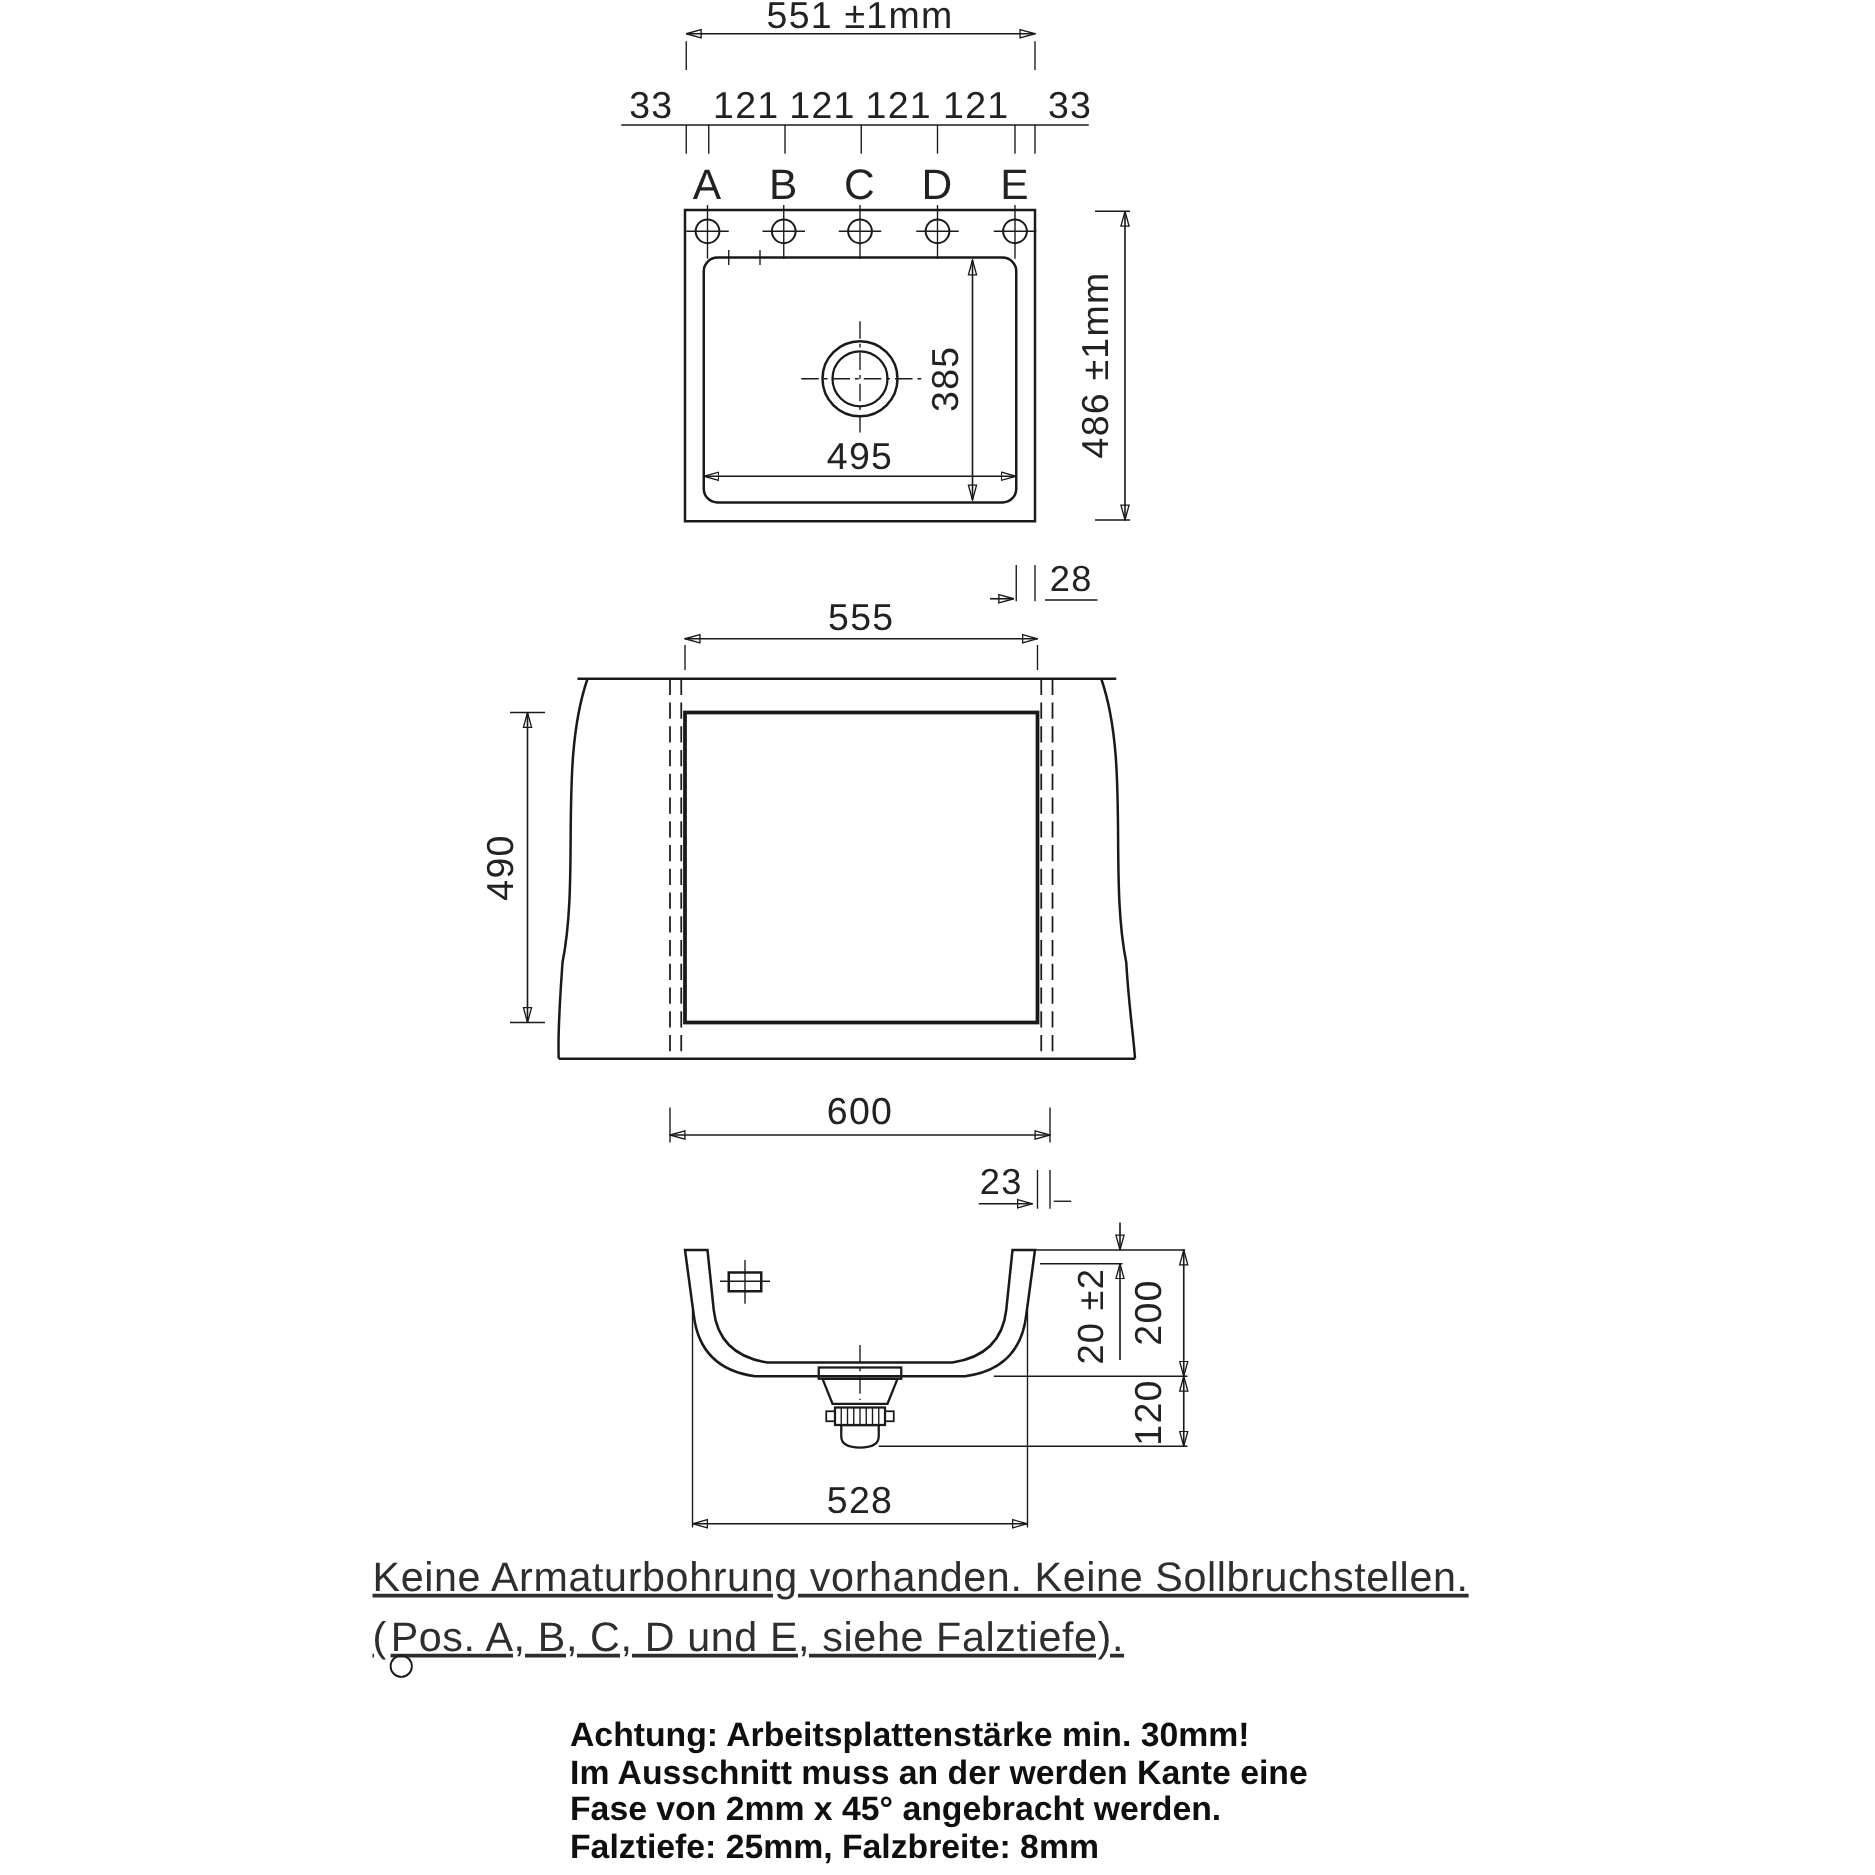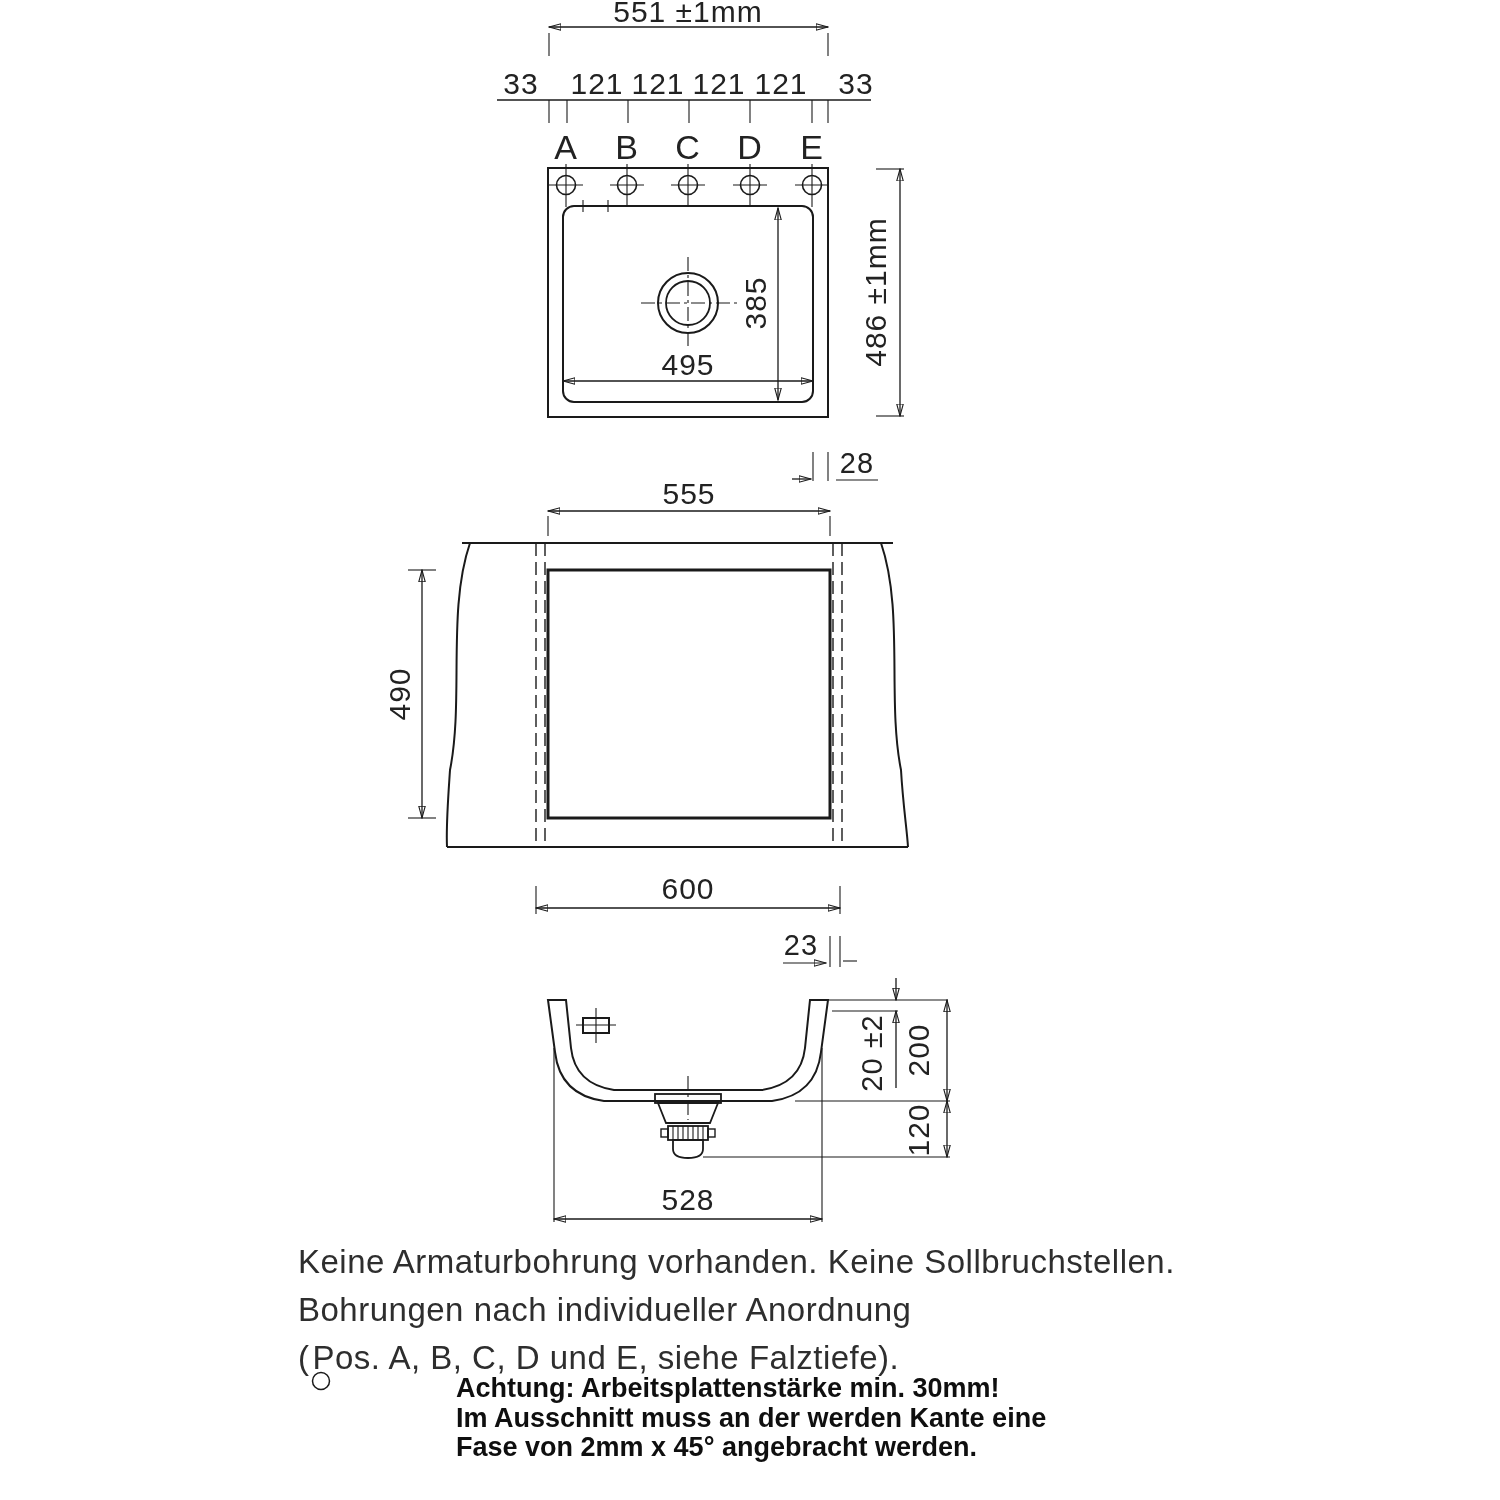--- a/index.html
+++ b/index.html
@@ -12,21 +12,21 @@
   .dimline{stroke-width:1.3;}
   .ext{stroke-width:1.1;}
   .cl{stroke-width:1.1;stroke-dasharray:14 4 3 4;}
   .dash{stroke-width:1.4;stroke-dasharray:13 6;}
   text{fill:#222;font-family:"Liberation Sans",sans-serif;font-size:30px;
        letter-spacing:1px;stroke:none;}
   text.small{font-size:29px;}
   text.letter{font-size:34px;}
   .mid{text-anchor:middle;}
   .notes{position:absolute;left:298px;top:1238px;color:#2e2e2e;font-size:33px;
-         letter-spacing:0.5px;line-height:48px;white-space:nowrap;}
+         letter-spacing:0.5px;line-height:48px;white-space:nowrap;text-decoration:underline;}
   .notes .iconwrap{display:inline-block;transform:translateY(2px);margin:0 2px 0 1px;}
   .warning{position:absolute;left:456px;top:1374px;color:#0f0f0f;font-size:27px;
            line-height:29.5px;white-space:nowrap;font-weight:bold;}
 </style>
 </head>
 <body>
 
 <div class="canvas">
 
 <svg width="1500" height="1500" viewBox="0 0 1500 1500">
@@ -243,25 +243,25 @@
       <line class="ext" x1="554" y1="1048" x2="554" y2="1222"></line>
       <line class="ext" x1="822" y1="1048" x2="822" y2="1222"></line>
       <text class="mid" x="688" y="1210">528</text>
       <line class="dimline" x1="554" y1="1219" x2="822" y2="1219" marker-start="url(#arr)" marker-end="url(#arr)"></line>
     </g>
   </g>
 </svg>
 
 <div class="notes">
   <div>Keine Armaturbohrung vorhanden. Keine Sollbruchstellen.</div>
-  <div>Bohrungen nach individueller Anordnung</div>
   <div><span>(</span><span class="iconwrap"><svg width="20" height="20">
             <circle cx="10" cy="10" r="8.5" fill="url(#grid)" stroke="#1a1a1a" stroke-width="1.5"></circle>
           </svg></span><span>Pos. A, B, C, D und E, siehe Falztiefe).</span></div>
 </div>
 
 <div class="warning">
   <div>Achtung: Arbeitsplattenstärke min. 30mm!</div>
   <div>Im Ausschnitt muss an der werden Kante eine</div>
   <div>Fase von 2mm x 45° angebracht werden.</div>
+  <div>Falztiefe: 25mm, Falzbreite: 8mm</div>
 </div>
 
 </div>
 
 </body></html>

